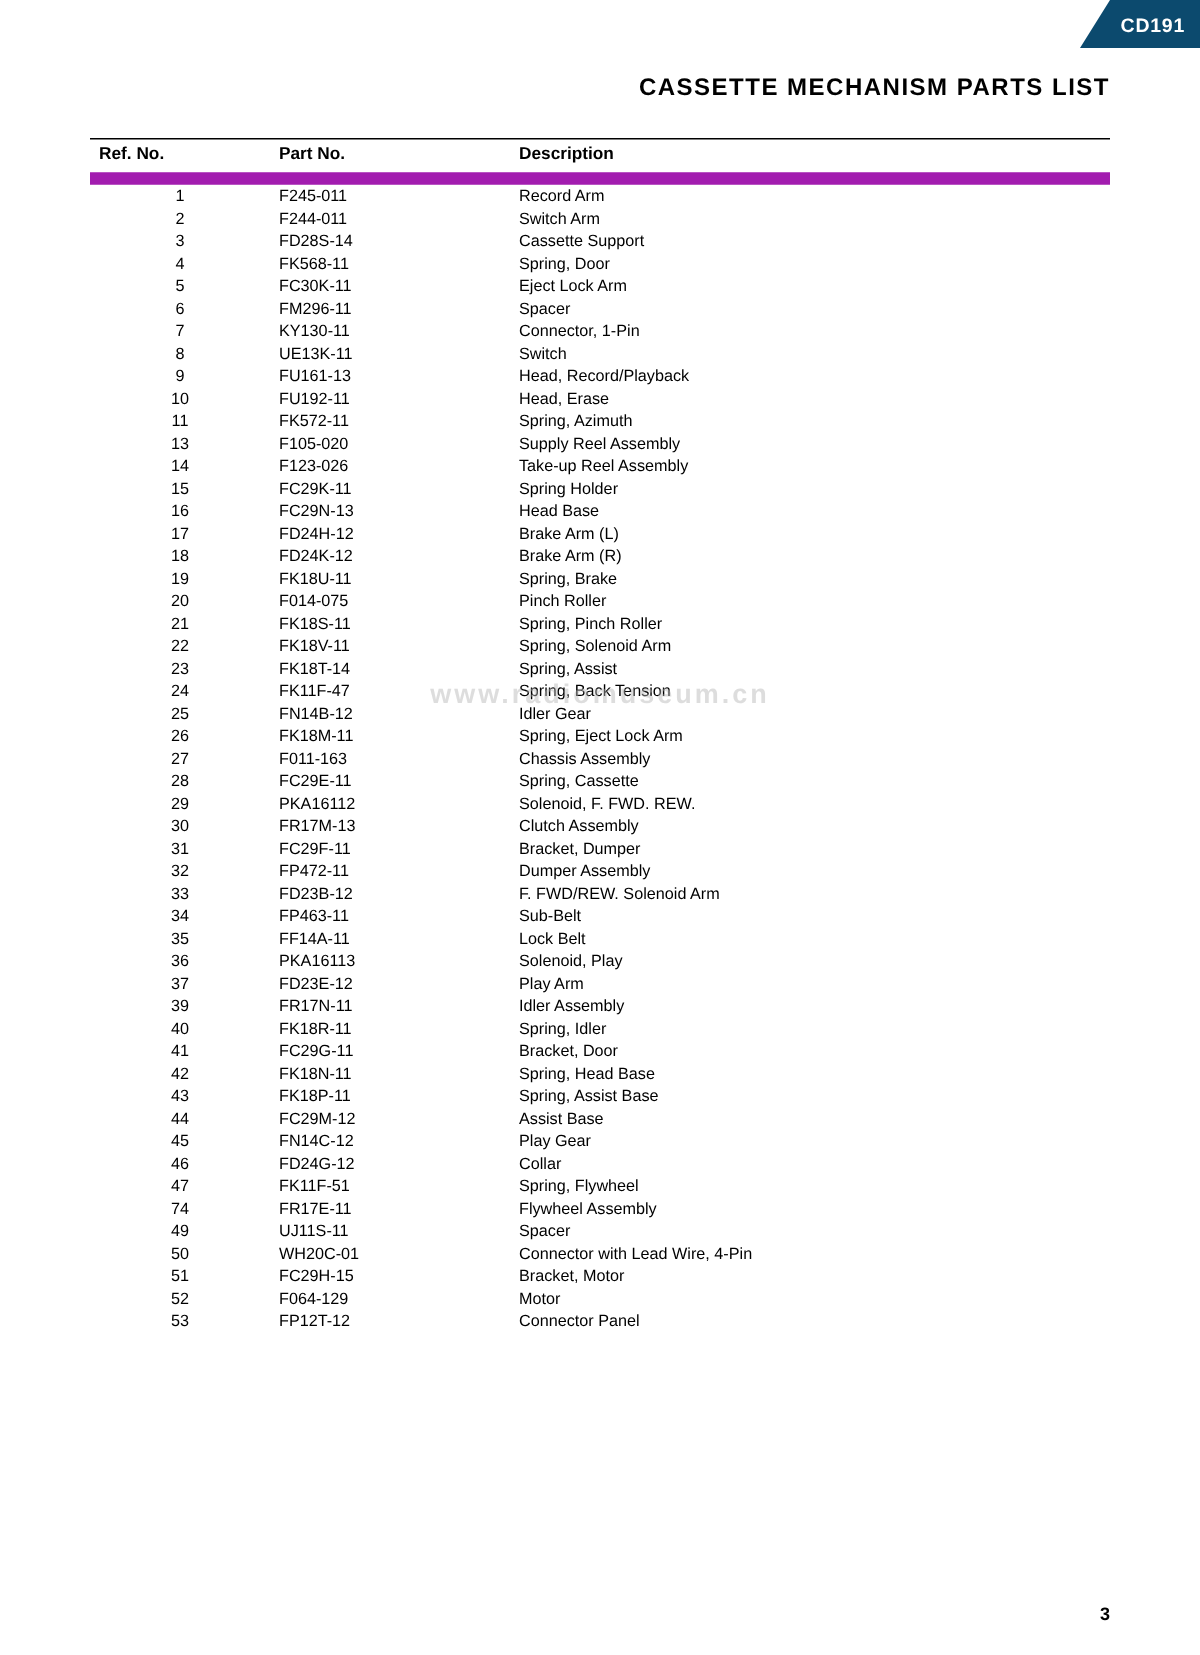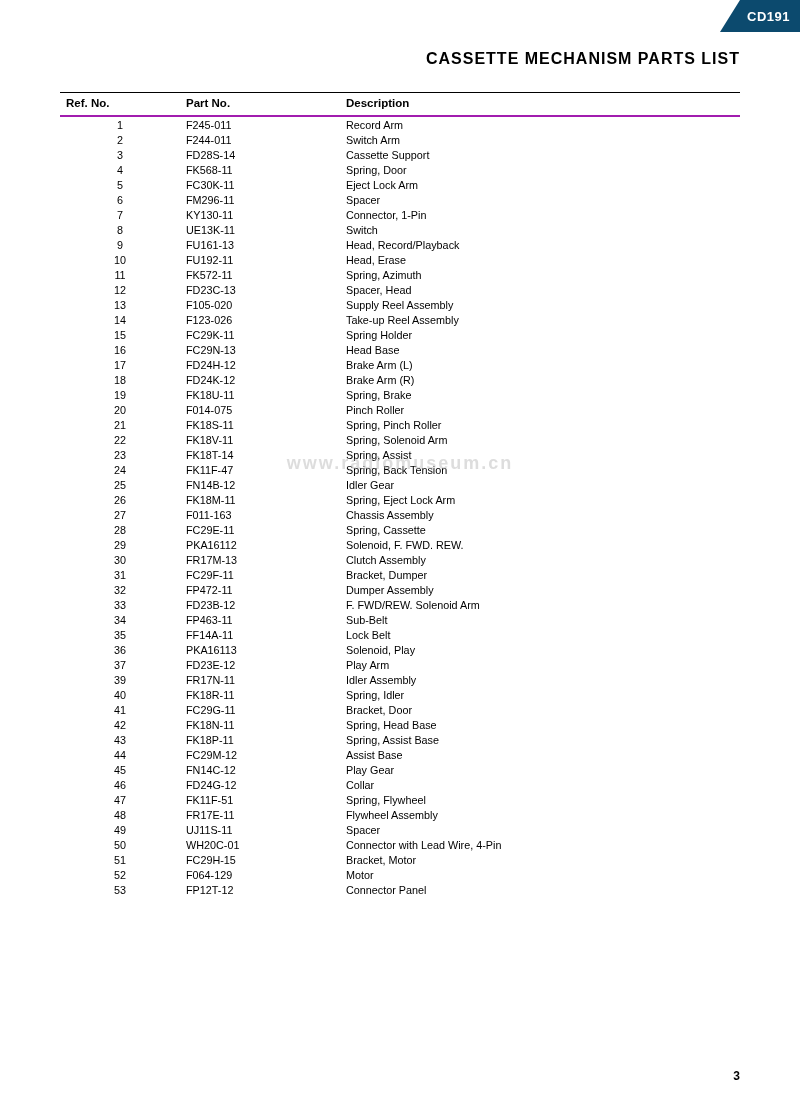--- a/index.html
+++ b/index.html
@@ -45,21 +45,21 @@
       letter-spacing: 1px;
       margin-bottom: 24px;
     }
 
     .parts-table {
       width: 100%;
       border-collapse: collapse;
     }
 
     .parts-table thead tr {
-      border-bottom: 2px solid #a21caf;
+      border-bottom: 8px solid #a21caf;
     }
 
     .parts-table thead th {
       text-align: left;
       font-weight: bold;
       font-size: 11.5px;
       padding: 4px 6px 6px 6px;
       border-top: 1.5px solid #000;
     }
 
@@ -175,25 +175,20 @@
           <td class="col-ref">10</td>
           <td class="col-part">FU192-11</td>
           <td class="col-desc">Head, Erase</td>
         </tr>
         <tr>
           <td class="col-ref">11</td>
           <td class="col-part">FK572-11</td>
           <td class="col-desc">Spring, Azimuth</td>
         </tr>
         <tr>
-          <td class="col-ref">12</td>
-          <td class="col-part">FD23C-13</td>
-          <td class="col-desc">Spacer, Head</td>
-        </tr>
-        <tr>
           <td class="col-ref">13</td>
           <td class="col-part">F105-020</td>
           <td class="col-desc">Supply Reel Assembly</td>
         </tr>
         <tr>
           <td class="col-ref">14</td>
           <td class="col-part">F123-026</td>
           <td class="col-desc">Take-up Reel Assembly</td>
         </tr>
         <tr>
@@ -350,21 +345,21 @@
           <td class="col-ref">46</td>
           <td class="col-part">FD24G-12</td>
           <td class="col-desc">Collar</td>
         </tr>
         <tr>
           <td class="col-ref">47</td>
           <td class="col-part">FK11F-51</td>
           <td class="col-desc">Spring, Flywheel</td>
         </tr>
         <tr>
-          <td class="col-ref">48</td>
+          <td class="col-ref">74</td>
           <td class="col-part">FR17E-11</td>
           <td class="col-desc">Flywheel Assembly</td>
         </tr>
         <tr>
           <td class="col-ref">49</td>
           <td class="col-part">UJ11S-11</td>
           <td class="col-desc">Spacer</td>
         </tr>
         <tr>
           <td class="col-ref">50</td>

